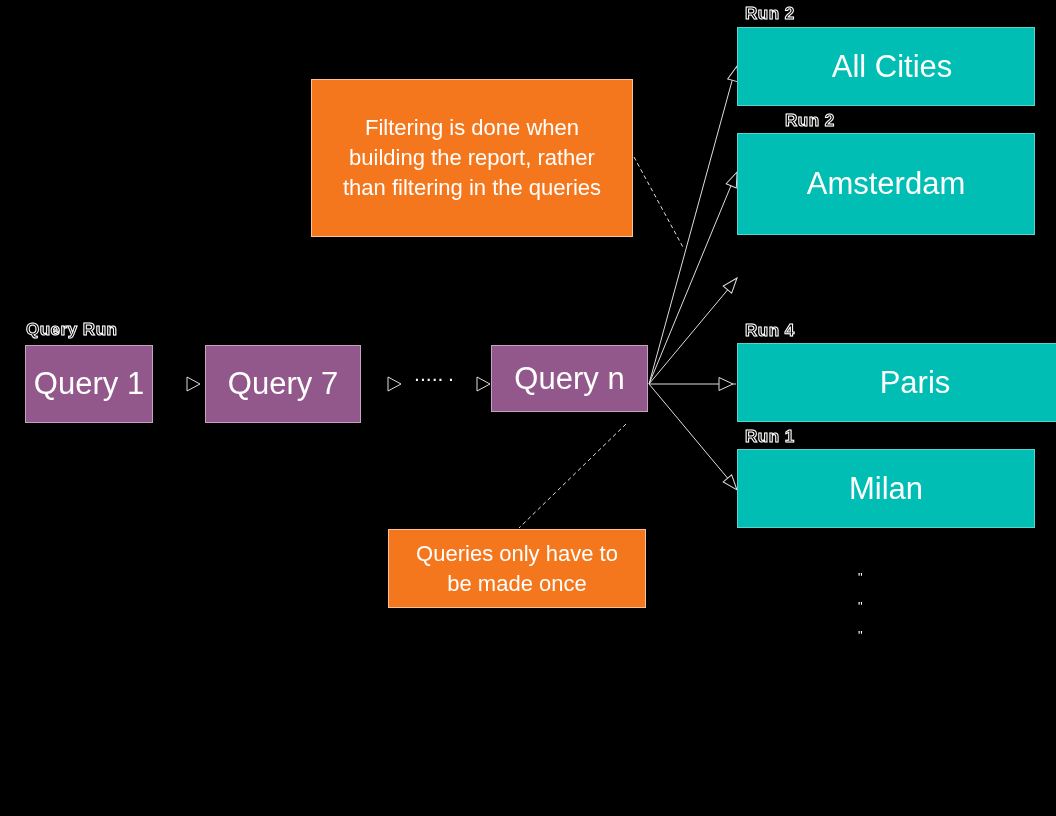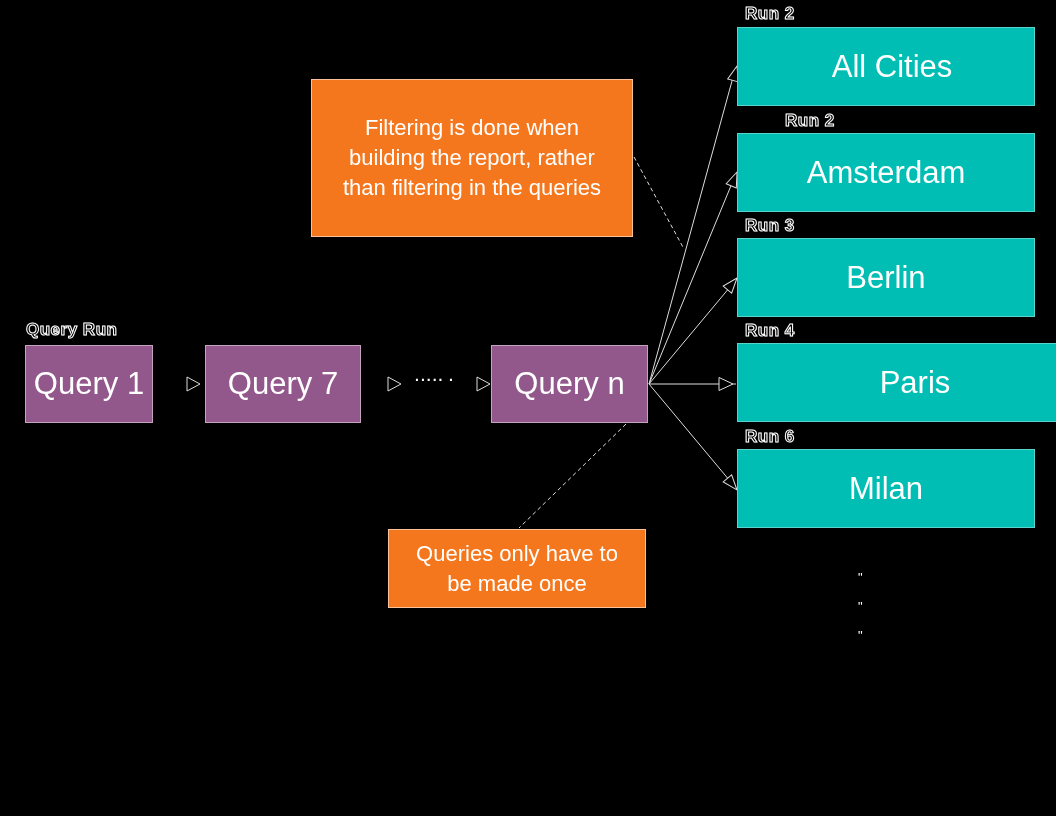--- a/index.html
+++ b/index.html
@@ -101,40 +101,39 @@
 
     <polygon class="chain-arrow" points="187,377 187,391 200,384"></polygon>
     <polygon class="chain-arrow" points="388,377 388,391 401,384"></polygon>
     <polygon class="chain-arrow" points="477,377 477,391 490,384"></polygon>
   </svg>
 
   <div class="outline-label" style="left:26px; top:320px;">Query Run</div>
 
   <div class="box query-box" style="left:25px; top:345px; width:128px; height:78px;">Query 1</div>
   <div class="box query-box" style="left:205px; top:345px; width:156px; height:78px;">Query 7</div>
-  <div class="box query-box" style="left:491px; top:345px; width:157px; height:78px;">Query n</div>
+  <div class="box query-box" style="left:491px; top:345px; width:157px; height:67px;">Query n</div>
 
   <div class="dots" style="left:415px; top:368px;">.....</div>
   <div class="dots" style="left:449px; top:368px;">.</div>
 
   <div class="box note-box" style="left:388px; top:529px; width:258px; height:79px;">Queries only have to
 be made once</div>
   <div class="box note-box" style="left:311px; top:79px; width:322px; height:158px;">Filtering is done when
 building the report, rather
 than filtering in the queries</div>
 
   <div class="outline-label" style="left:745px; top:4px;">Run 2</div>
   <div class="outline-label" style="left:745px; top:111px;padding-left:40px;">Run 2</div>
   <div class="outline-label" style="left:745px; top:216px;">Run 3</div>
   <div class="outline-label" style="left:745px; top:321px;">Run 4</div>
-  <div class="outline-label" style="left:745px; top:427px;">Run 6</div>
+  <div class="outline-label" style="left:745px; top:427px;">Run 1</div>
 
   <div class="box city-box" style="left:737px; top:27px; width:298px; height:79px;padding-left:12px;">All Cities</div>
-  <div class="box city-box" style="left:737px; top:133px; width:298px; height:79px;text-align:right;">Amsterdam</div>
-  <div class="box city-box" style="left:737px; top:238px; width:298px; height:79px;">Berlin</div>
+  <div class="box city-box" style="left:737px; top:133px; width:298px; height:102px;text-align:right;">Amsterdam</div>
   <div class="box city-box" style="left:737px; top:343px; width:356px; height:79px;">Paris</div>
   <div class="box city-box" style="left:737px; top:449px; width:298px; height:79px;">Milan</div>
 
   <div class="more-marks">
     <div>"</div>
     <div>"</div>
     <div>"</div>
   </div>
 
 </div>

